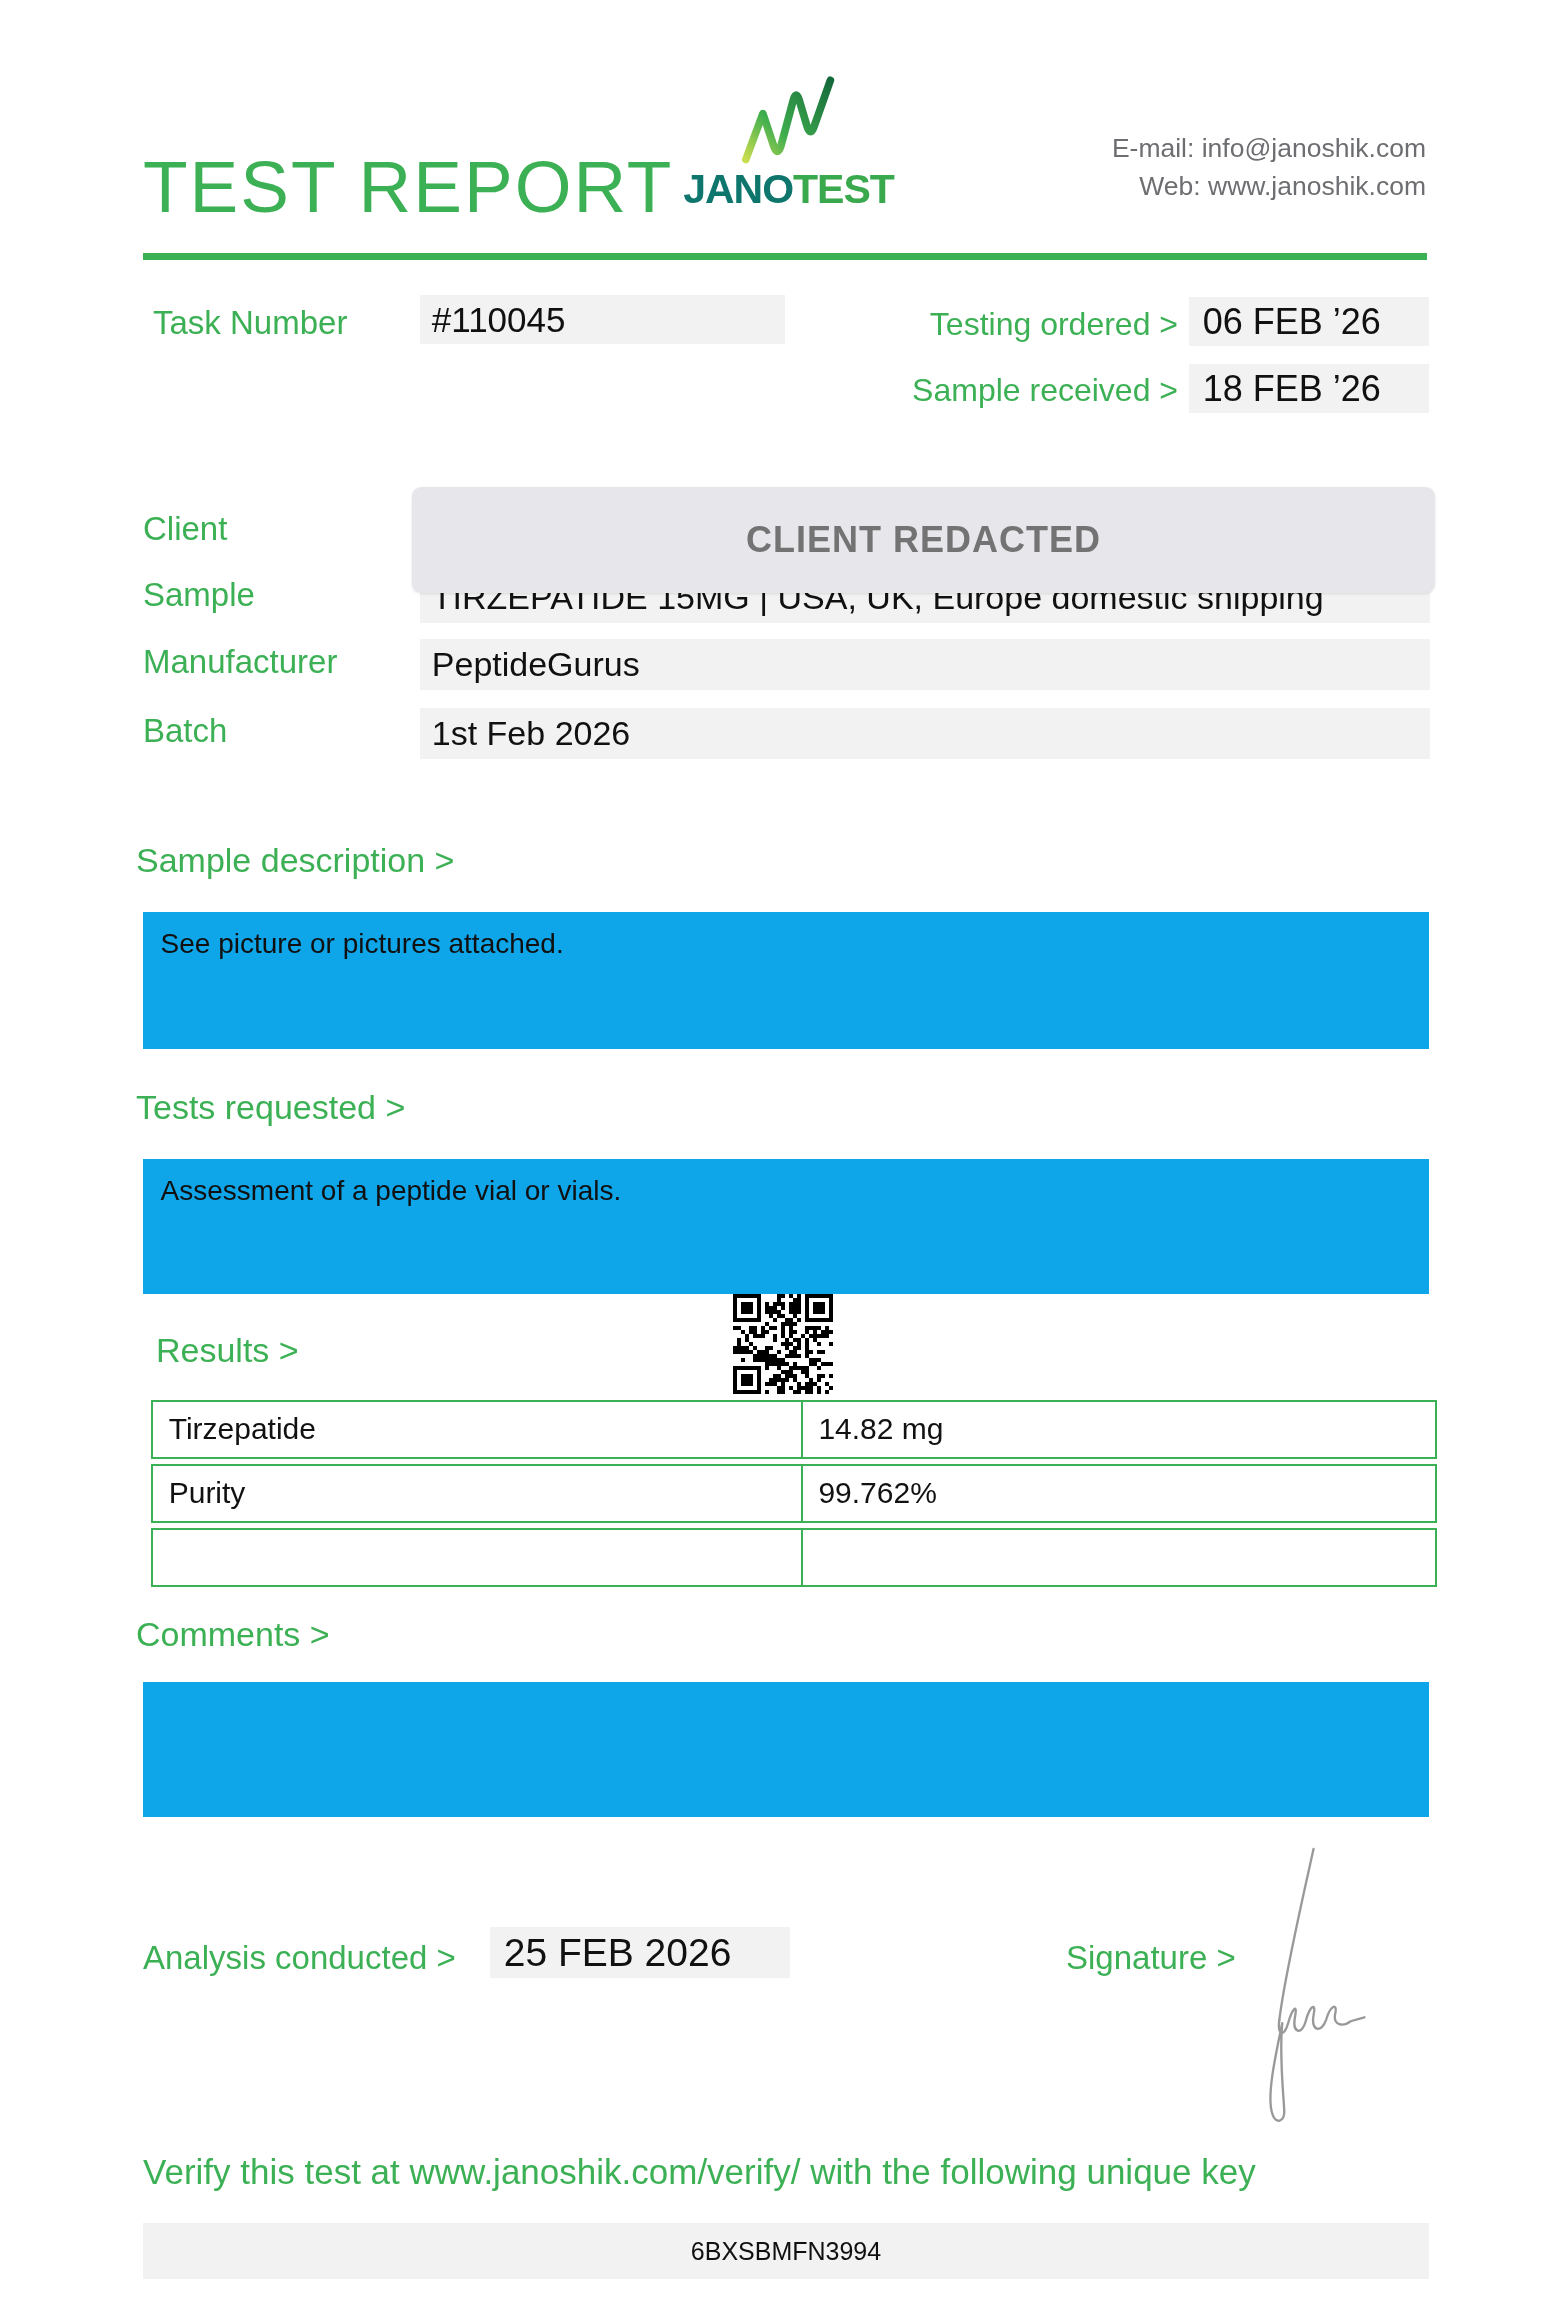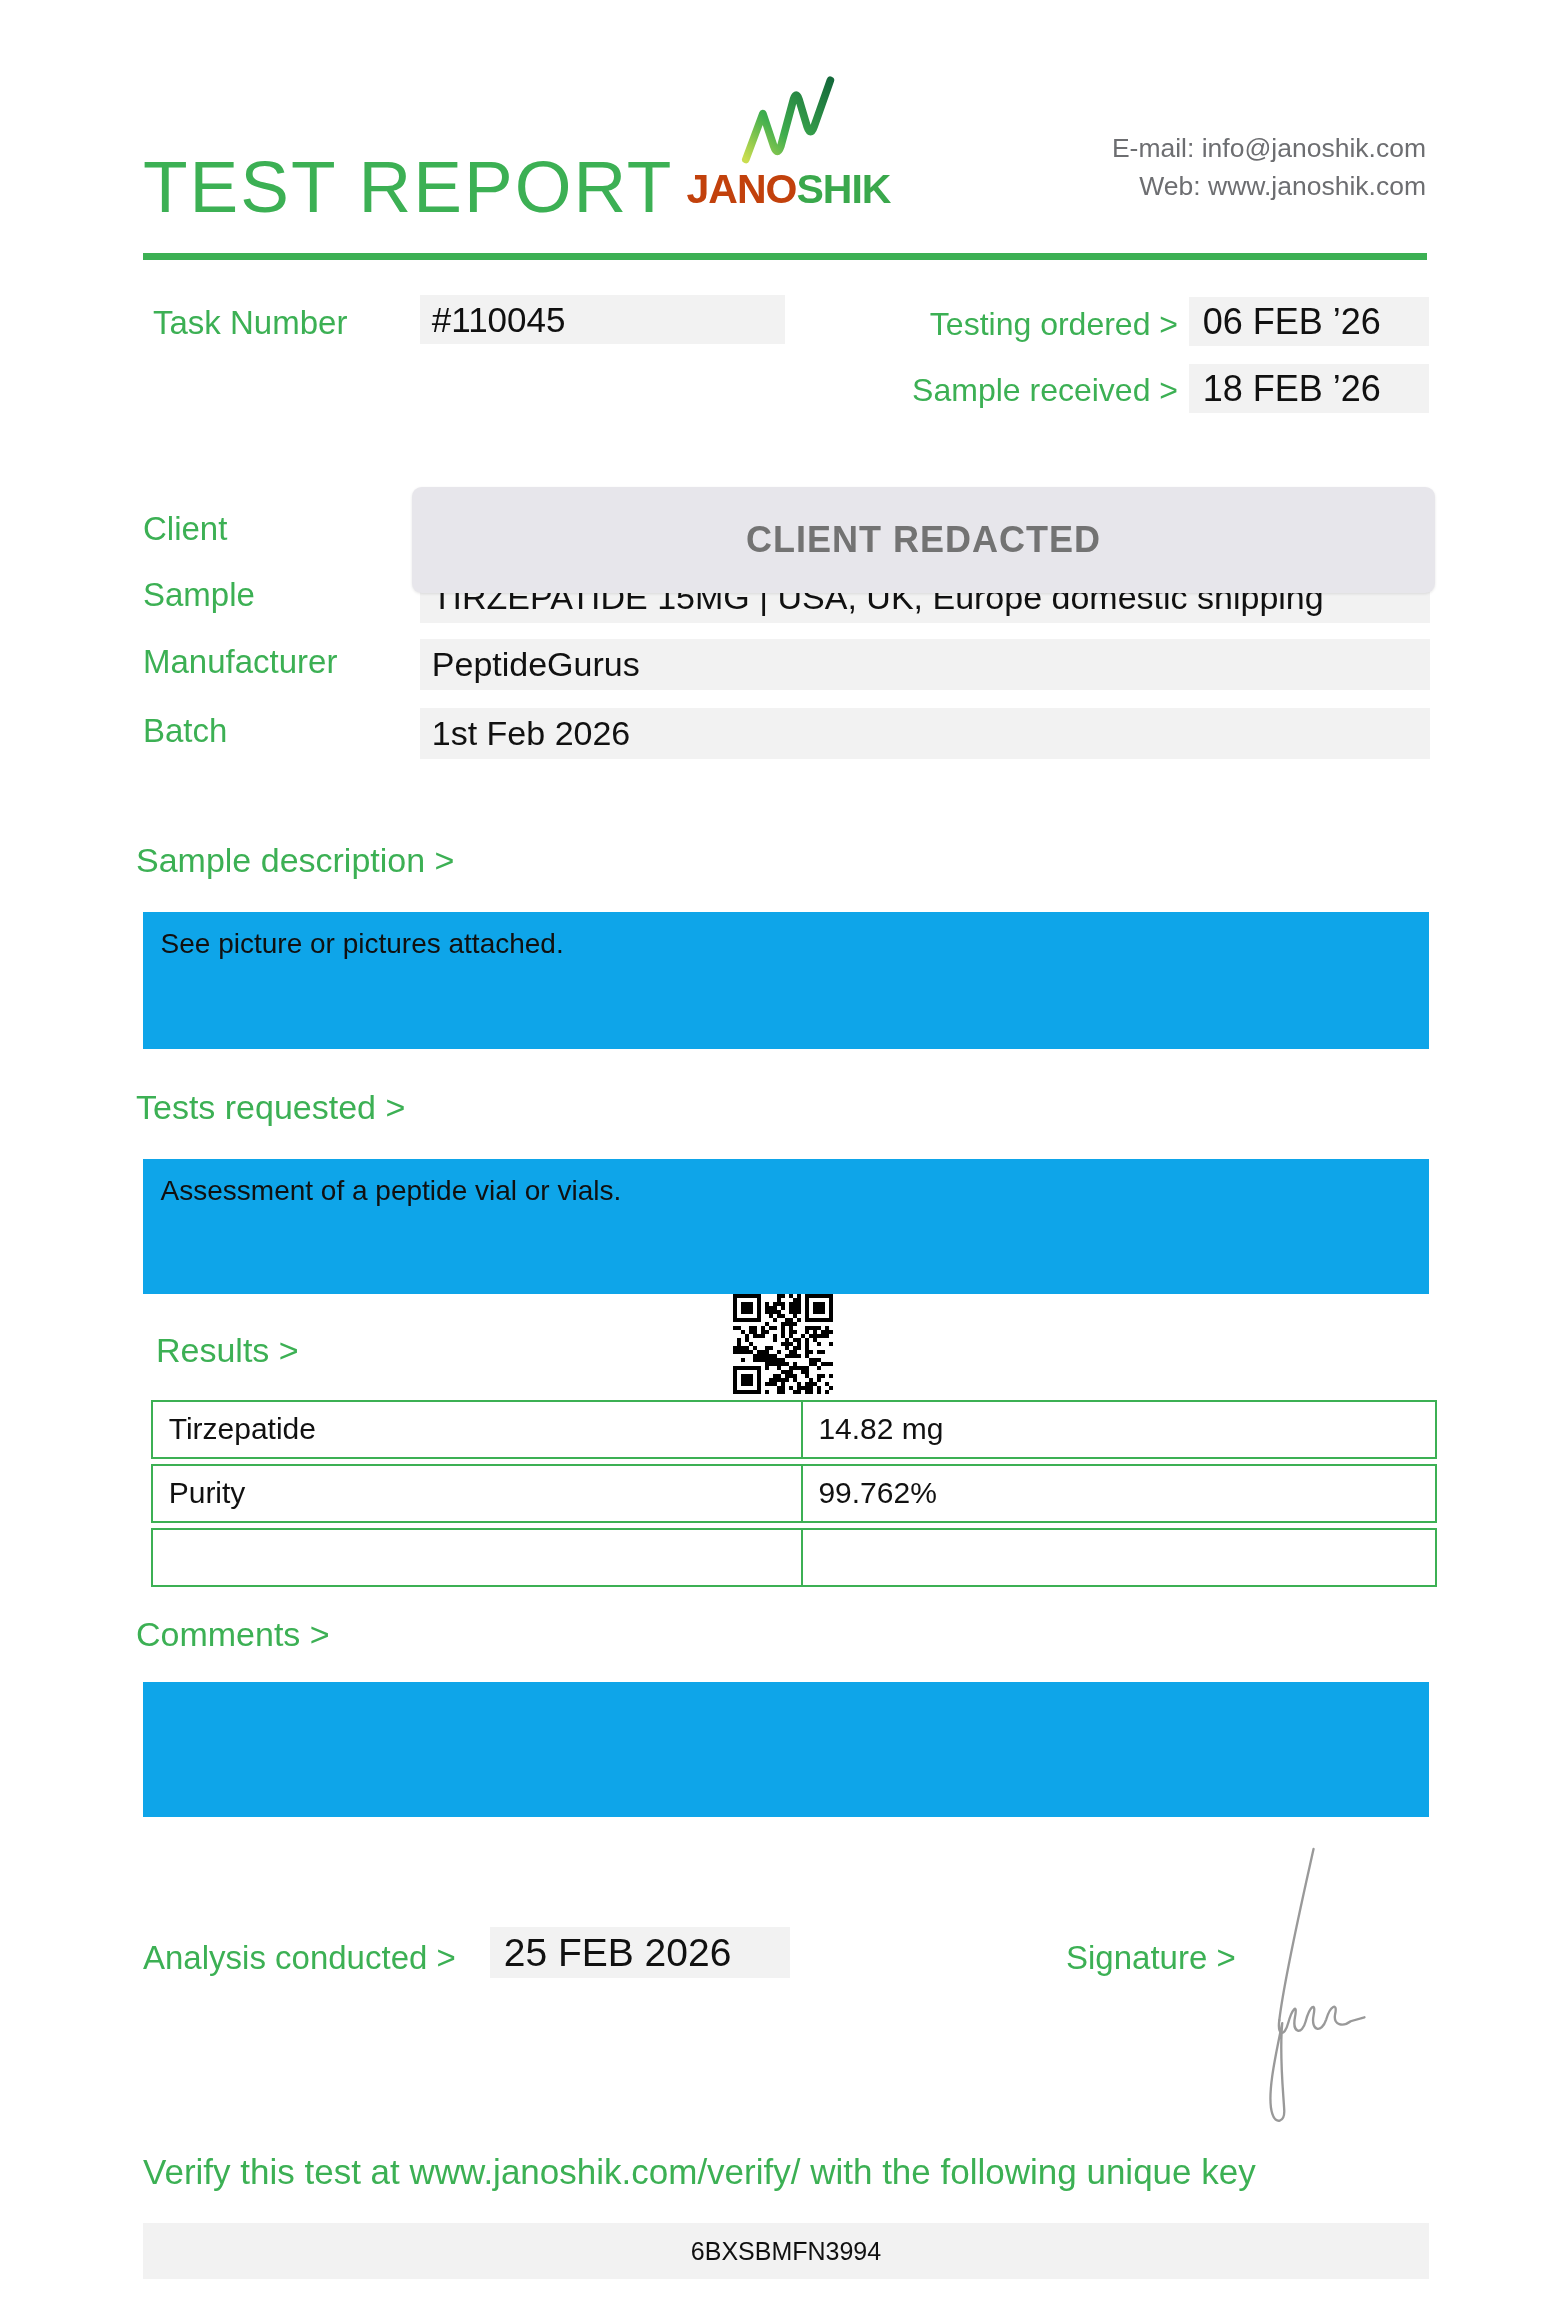--- a/index.html
+++ b/index.html
@@ -11,21 +11,21 @@
   .abs{position:absolute;}
   .label{font-size:33px;color:#3cb054;}
   .graybox{background:#f2f2f2;}
   .valuetext{font-size:35px;color:#101010;}
 
   
   .title{left:143px;top:145px;font-size:73px;letter-spacing:2px;color:#3cb054;}
   .logo{left:676px;top:74px;width:225px;text-align:center;}
   .logo-icon{display:block;margin:0 auto;}
   .logo-word{font-size:41px;font-weight:bold;letter-spacing:-1px;margin-top:2px;}
-  .logo-left{color:#c2410c;}
+  .logo-left{color:#0f766e;}
   .logo-right{color:#3aa84c;}
   .contact{right:142px;top:129px;text-align:right;font-size:26.5px;color:#6d6e71;line-height:38px;}
   .rule{left:143px;top:253px;width:1284px;height:6.9px;background:#3cb054;}
 
   
   .task-label{left:143px;top:304px;margin-left:10px;}
   .task-box{left:420px;top:295px;width:365px;height:49px;}
   .task-box span{display:block;padding-left:11.8px;line-height:49px;}
   .meta-lbl{width:343px;text-align:right;font-size:32px;}
   .ordered-lbl{left:835px;top:306px;}
@@ -77,21 +77,21 @@
   <svg class="logo-icon" width="102" height="90" viewBox="0 0 110 100">
     <defs>
       <linearGradient id="lg" x1="0" y1="1" x2="1" y2="0">
         <stop offset="0" stop-color="#c9dd4f"></stop>
         <stop offset="0.38" stop-color="#3fae4e"></stop>
         <stop offset="1" stop-color="#156a3b"></stop>
       </linearGradient>
     </defs>
     <path d="M7,95 L26,44 L38,80 Q42,92 46,80 L60,28 Q63,19 66,28 L75,58 Q79,70 83,58 L101,7" fill="none" stroke="url(#lg)" stroke-width="8.5" stroke-linecap="round" stroke-linejoin="round"></path>
   </svg>
-  <div class="logo-word"><span class="logo-left">JANO</span><span class="logo-right">SHIK</span></div>
+  <div class="logo-word"><span class="logo-left">JANO</span><span class="logo-right">TEST</span></div>
 </div>
 
 <div class="abs contact">
   <div>E-mail: info@janoshik.com</div>
   <div>Web: www.janoshik.com</div>
 </div>
 
 <div class="abs rule"></div>
 
 <div class="abs label task-label">Task Number</div>

